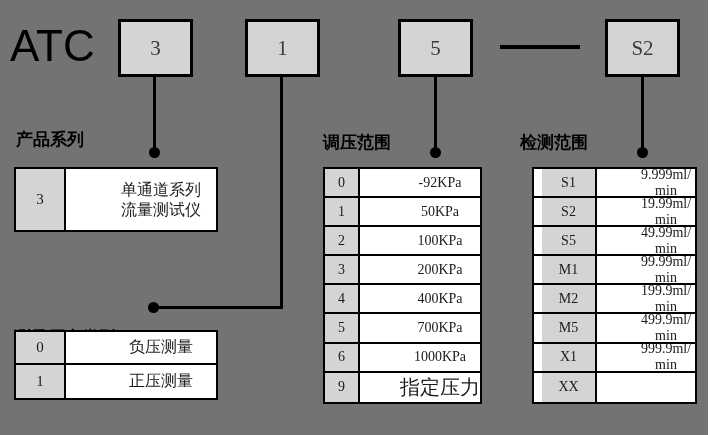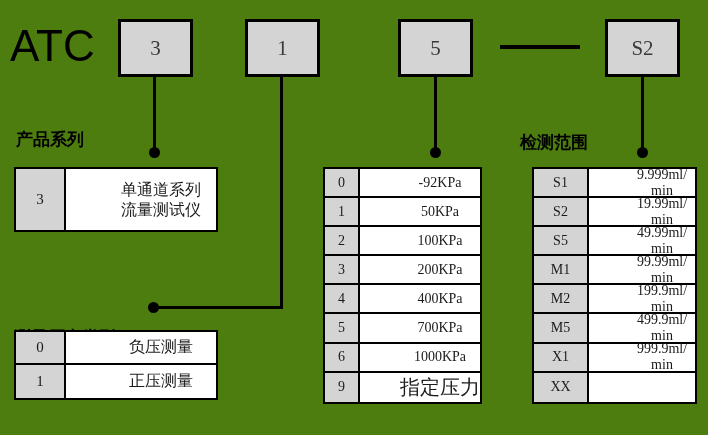--- a/index.html
+++ b/index.html
@@ -4,21 +4,21 @@
 <style>
   html, body {
     margin: 0;
     padding: 0;
     background: #ffffff;
   }
   #canvas {
     position: relative;
     width: 708px;
     height: 435px;
-    background: #4d7c0f;
+    background: #737373;
     font-family: "Liberation Serif", "DejaVu Serif", serif;
     overflow: hidden;
   }
 
   
   .brand {
     position: absolute;
     font-family: "Liberation Sans", "DejaVu Sans", sans-serif;
     font-size: 44px;
     line-height: 1;
@@ -121,21 +121,21 @@
   
   #ptype-table .row { height: 33px; }
   #ptype-table .cell-code { width: 50px; font-size: 15px; }
   #ptype-table .cell-val { font-size: 16px; }
 
   
   #range-table .row { height: 29.1px; }
   #range-table .cell-code { width: 35px; }
 
   
-  #detect-table .row { height: 29.1px; }
+  #detect-table .row { height: 29.1px; padding-left: 8px; }
   #detect-table .cell-code { width: 55px; }
 </style>
 </head>
 <body>
 
 <div id="canvas">
 
   <div class="brand" style="left:10px; top:24px;">ATC</div>
 
   <div class="code-box" style="left:118px; top:19px; width:75px; height:58px;">
@@ -187,20 +187,21 @@
     <div class="row">
       <div class="cell-code">0</div>
       <div class="cell-val cjk">负压测量</div>
     </div>
     <div class="row">
       <div class="cell-code">1</div>
       <div class="cell-val cjk">正压测量</div>
     </div>
   </div>
 
+  <div class="heading" style="left:323px; top:131px;">调压范围</div>
 
   <div class="tbl" id="range-table" style="left:323px; top:167px; width:159px;">
     <div class="row">
       <div class="cell-code">0</div>
       <div class="cell-val">-92KPa</div>
     </div>
     <div class="row">
       <div class="cell-code">1</div>
       <div class="cell-val">50KPa</div>
     </div>

